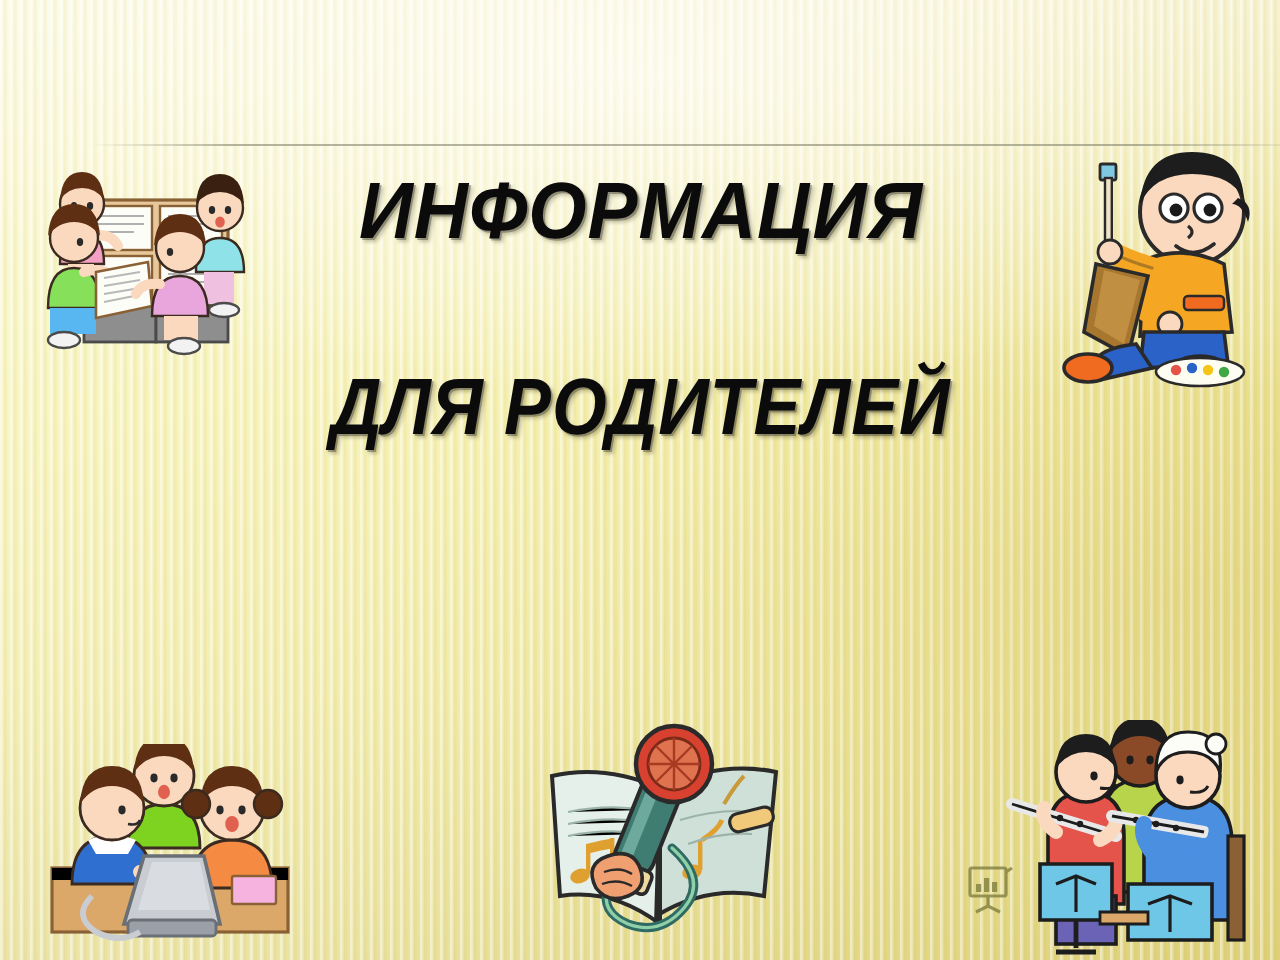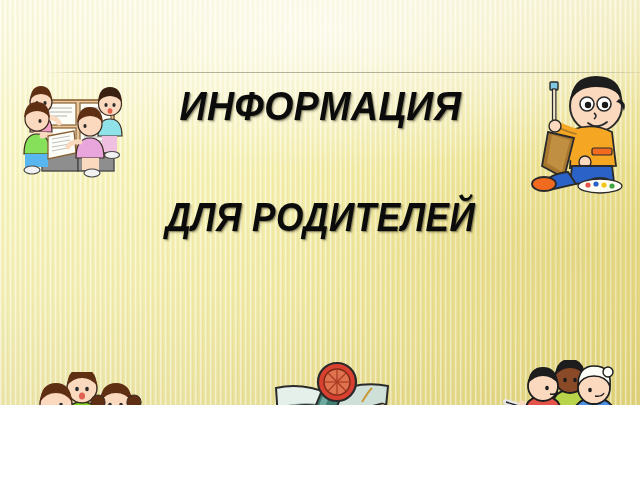--- a/index.html
+++ b/index.html
@@ -7,21 +7,21 @@
     padding: 0;
     background: #ffffff;
   }
   body {
     font-family: "Liberation Sans", sans-serif;
   }
 
   .slide {
     position: relative;
     width: 640px;
-    height: 405px;
+    height: 480px;
     overflow: hidden;
     background:
       linear-gradient(180deg,
         rgba(255,255,255,0.55) 0%,
         rgba(255,255,255,0.30) 18%,
         rgba(255,255,255,0.00) 42%,
         rgba(176,150,40,0.06) 72%,
         rgba(150,125,30,0.13) 100%),
       linear-gradient(105deg, #faf8c8 0%, #f7f3b6 38%, #efe79a 70%, #e8dd86 100%);
   }
@@ -91,21 +91,21 @@
     width: 100%;
     text-align: center;
     overflow: hidden;
   }
 
   #line1 .tl-text, #line1 .tl-reflect { font-size: 40px; }
   #line2 .tl-text, #line2 .tl-reflect { font-size: 40px; }
   #line3 .tl-text, #line3 .tl-reflect { font-size: 40px; }
 
   #line1 { height: 52px; }
-  #line2 { height: 52px; margin-top: 59px; }
+  #line2 { height: 52px; margin-top: 46px; }
   #line3 { height: 52px; margin-top: 30px; }
 
   #line1 .reflect-wrap { top: 41px; height: 36px; }
   #line2 .reflect-wrap { top: 41px; height: 36px; }
   #line3 .reflect-wrap { top: 41px; height: 36px; }
 
   
   .art { position: absolute; }
   .art svg { display: block; }
 

